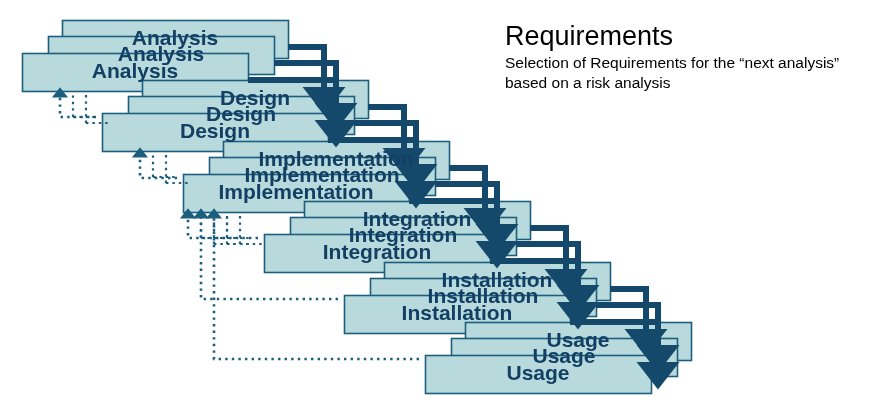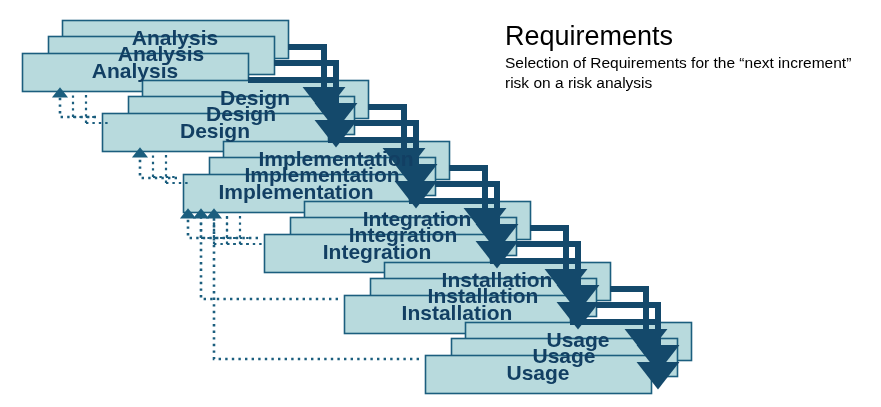--- a/index.html
+++ b/index.html
@@ -104,16 +104,16 @@
       <div class="boxlabel" style="left: 384px; top: 268.5px; width: 226px; font-size: 21px; line-height: 21px; opacity: 1;">Installation</div>
       <div class="boxlabel" style="left: 370px; top: 284.5px; width: 226px; font-size: 21px; line-height: 21px; opacity: 1;">Installation</div>
       <div class="boxlabel" style="left: 344px; top: 301.5px; width: 226px; font-size: 21px; line-height: 21px; opacity: 1;">Installation</div>
       <div class="boxlabel" style="left: 465px; top: 328.5px; width: 226px; font-size: 21px; line-height: 21px; opacity: 1;">Usage</div>
       <div class="boxlabel" style="left: 451px; top: 344.5px; width: 226px; font-size: 21px; line-height: 21px; opacity: 1;">Usage</div>
       <div class="boxlabel" style="left: 425px; top: 361.5px; width: 226px; font-size: 21px; line-height: 21px; opacity: 1;">Usage</div>
     </div>
 
   <div class="legend">
     <div class="legend-title">Requirements</div>
-    <div class="legend-desc">Selection of Requirements for the “next increment” risk on a risk analysis</div>
+    <div class="legend-desc">Selection of Requirements for the “next analysis” based on a risk analysis</div>
   </div>
 
 </div>
 
 </body></html>

